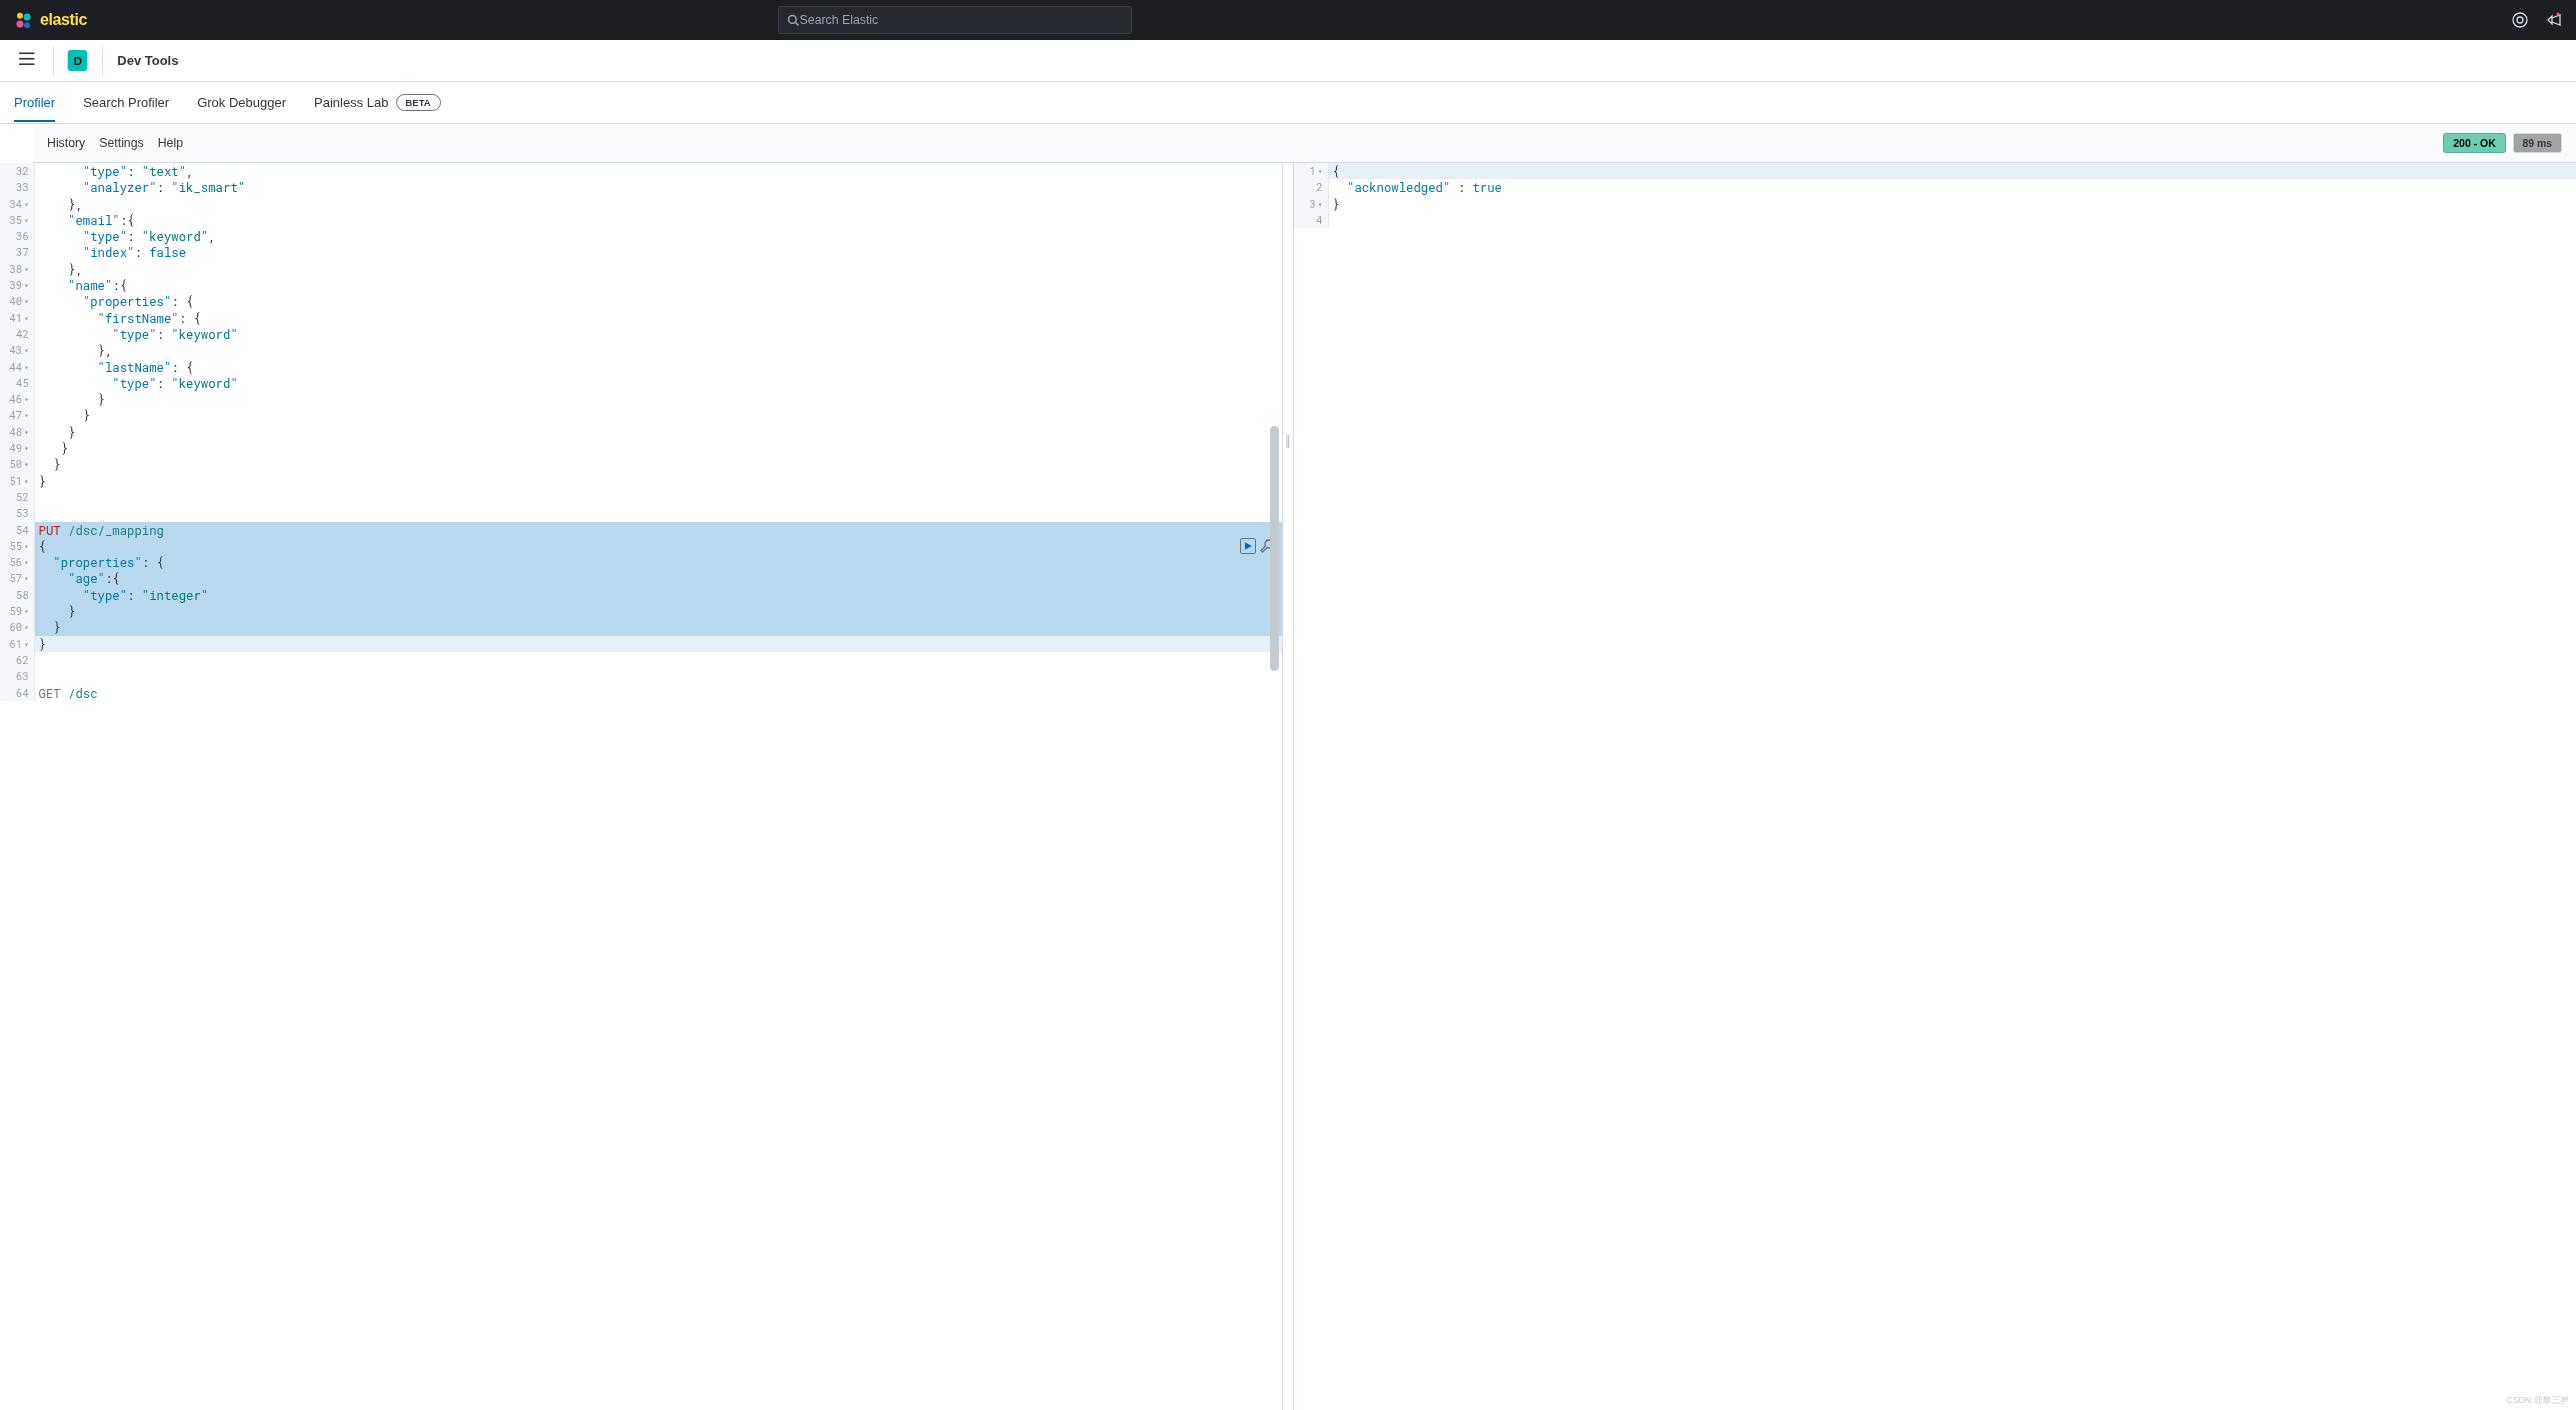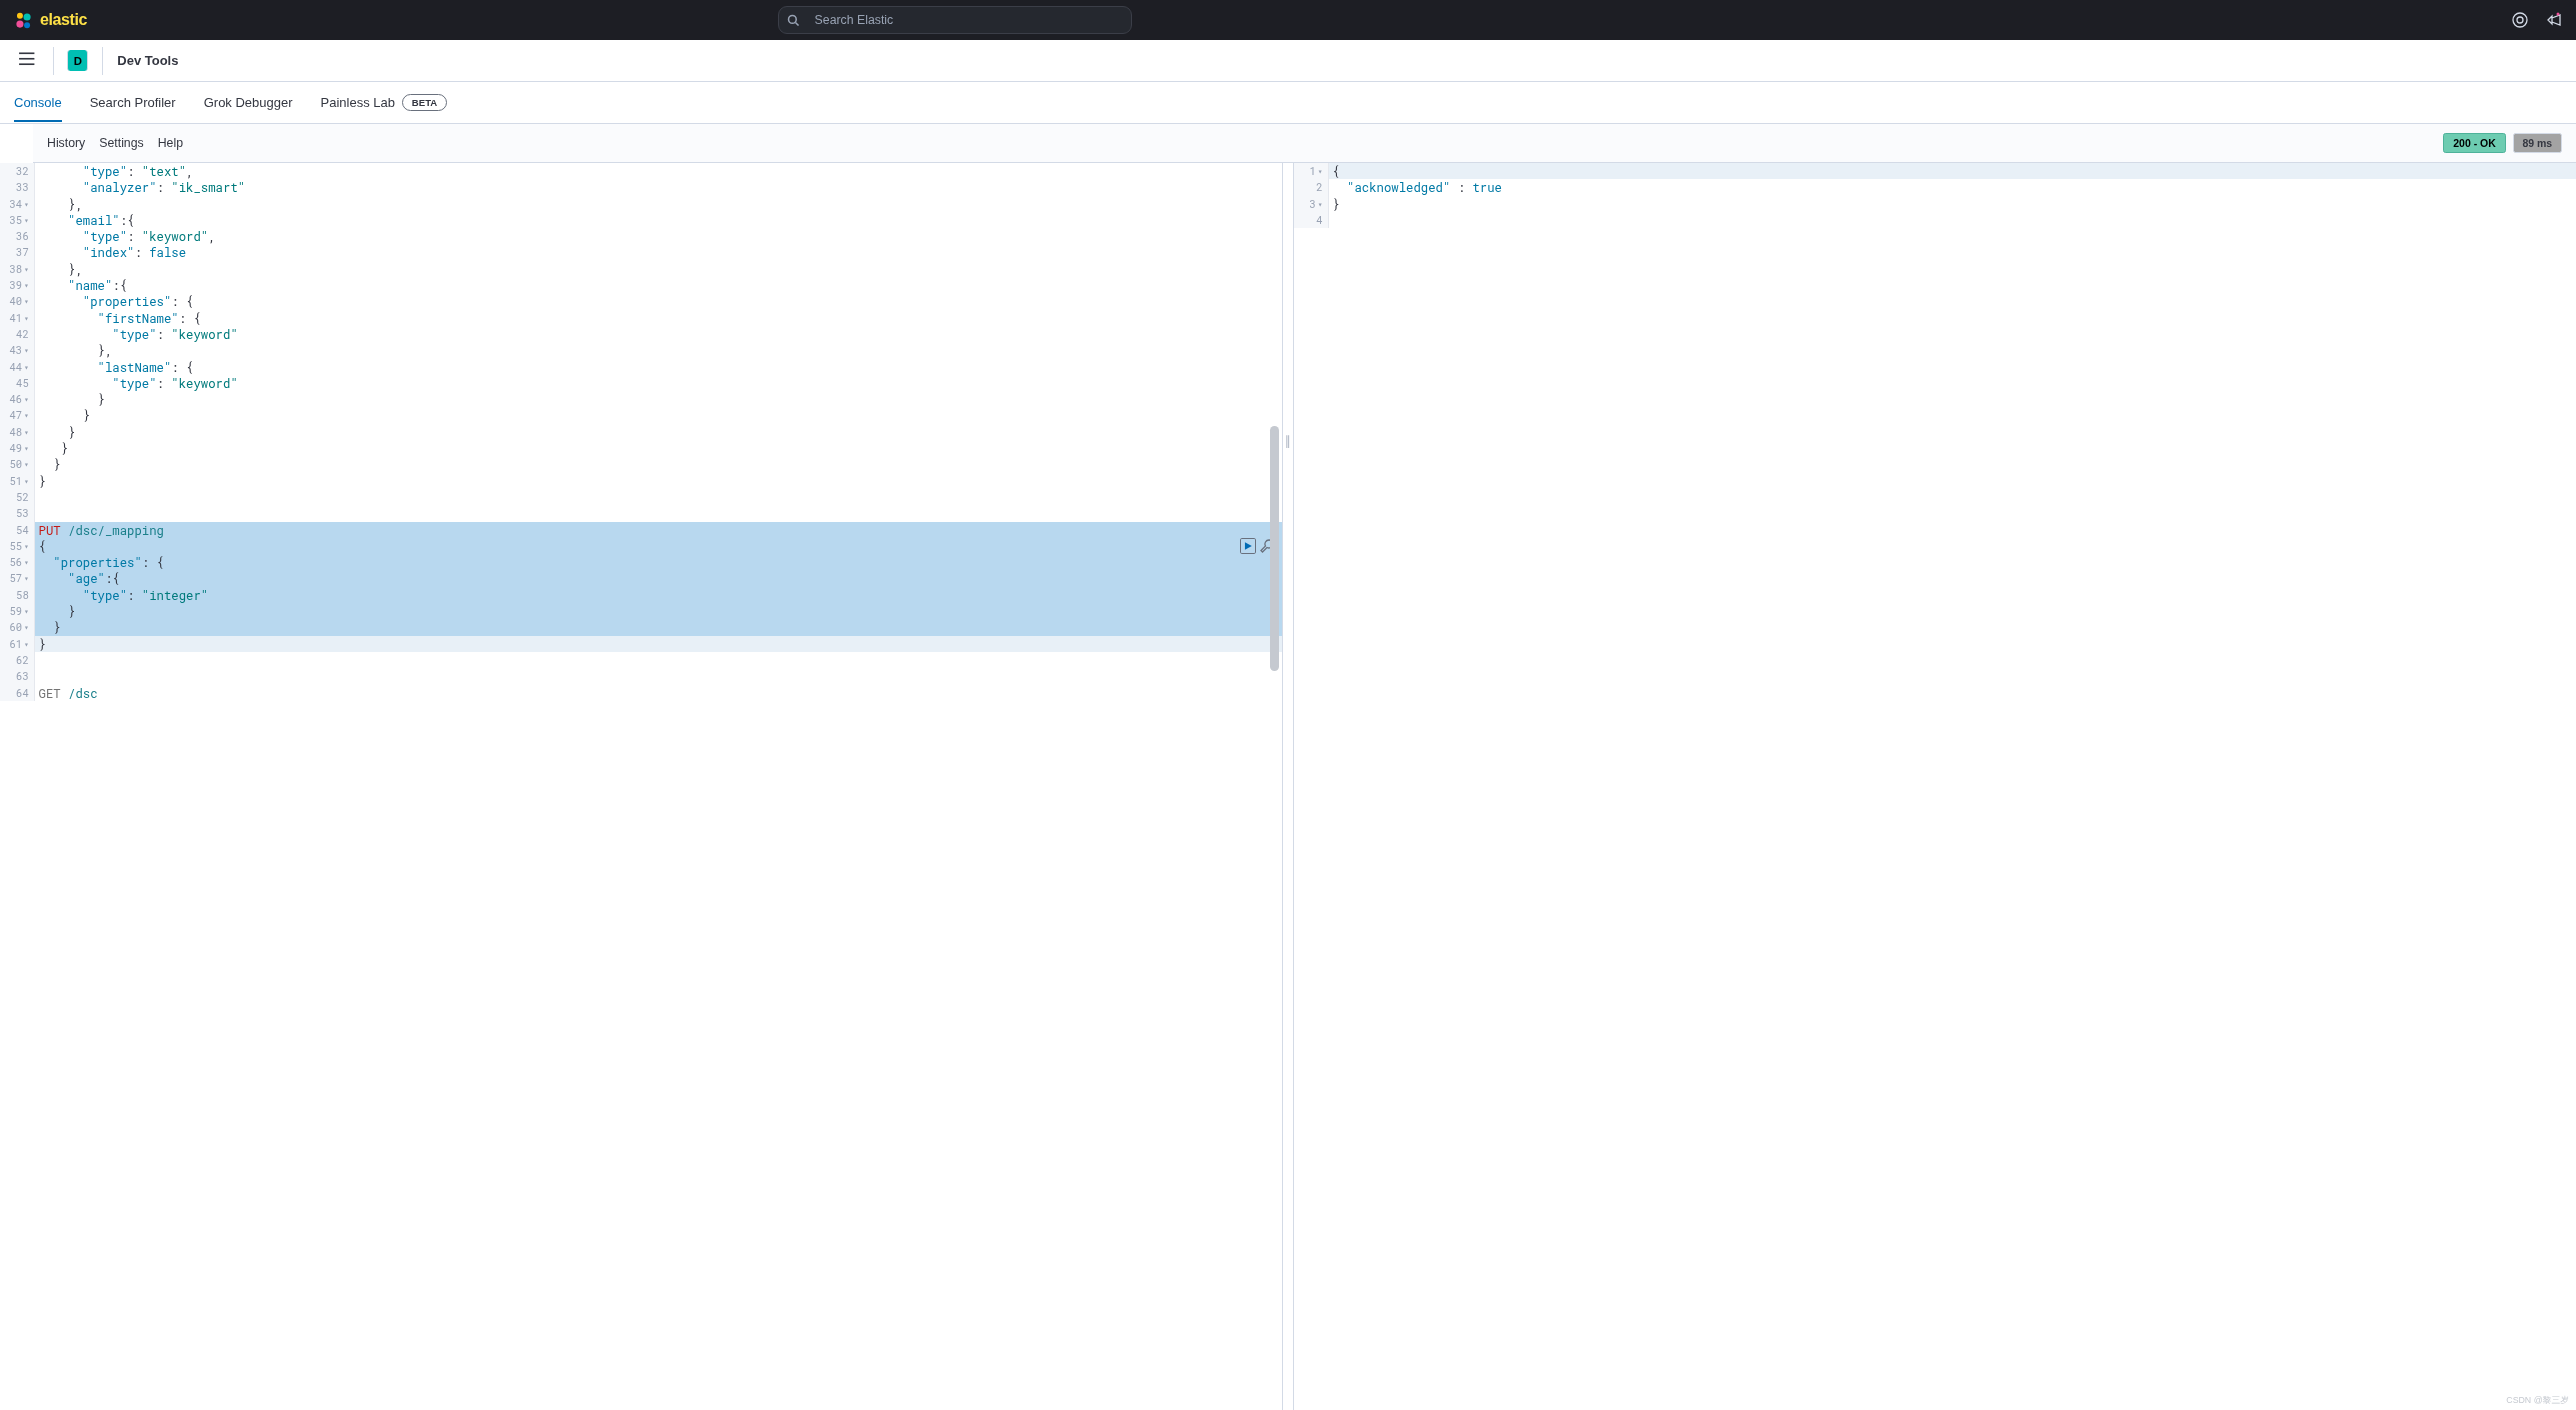--- a/index.html
+++ b/index.html
@@ -3,21 +3,21 @@
   <meta charset="utf-8">
   <style>
     * { margin: 0; padding: 0; box-sizing: border-box; }
     body { font-family: -apple-system, BlinkMacSystemFont, "Segoe UI", Helvetica, Arial, sans-serif; font-size: 12.3px; color: #343741; background: #fff; }
     
     .top-header { background: #1d1e24; height: 40px; display: flex; align-items: center; padding: 0 14px; }
     .logo-wrap { display: flex; align-items: center; gap: 7px; }
     .logo-swirl { width: 19px; height: 19px; }
     .logo-text { color: #fde047; font-size: 16px; font-weight: 600; letter-spacing: -0.4px; }
     .search-wrap { margin-left: auto; margin-right: auto; width: 354px; }
-    .search-box { background: #25282f; border: 0.9px solid #3b3e48; border-radius: 9px; height: 28px; display: flex; align-items: center; padding: 0 8.8px; gap: 15px; justify-content: flex-end; }
+    .search-box { background: #25282f; border: 0.9px solid #3b3e48; border-radius: 3px; height: 28px; display: flex; align-items: center; padding: 0 8.8px; gap: 0; justify-content: flex-end; }
     .search-box input { background: transparent; border: none; outline: none; color: #98a2b3; font-size: 12.3px; flex: 1; }
     .search-box input::placeholder { color: #98a2b3; }
     .header-icons { display: flex; gap: 17.5px; align-items: center; margin-left: auto; }
     .header-icon { width: 16px; height: 16px; color: #d3dae6; cursor: pointer; }
     
     .sub-header { height: 42px; background: #fff; border-bottom: 0.9px solid #d3dae6; display: flex; align-items: center; padding: 0 14px; gap: 14px; }
     .hamburger { cursor: pointer; padding: 3.5px; }
     .hamburger svg { width: 17.5px; height: 17.5px; }
     .space-badge { width: 21px; height: 21px; background: #00bfb3; border-radius: 3.5px; display: flex; align-items: center; justify-content: center; color: #000; font-weight: 600; font-size: 11.4px; border-left: 0.9px solid #d3dae6; border-right: 0.9px solid #d3dae6; }
     .space-divider { width: 0.9px; height: 28px; background: #d3dae6; }
@@ -110,21 +110,21 @@
       </svg>
   </div>
   <div class="space-divider"></div>
   <div class="space-badge">D</div>
   <div class="space-divider"></div>
   <div class="breadcrumb">Dev Tools</div>
 </div>
 
 <div class="tabs-row">
   <div class="tab active">
-      <span>Console</span>
+      <span>Profiler</span>
     </div>
   <div class="tab">
       <span>Search Profiler</span>
     </div>
   <div class="tab">
       <span>Grok Debugger</span>
     </div>
   <div class="tab">
       <span>Painless Lab</span>
       <span class="beta-badge">BETA</span>

